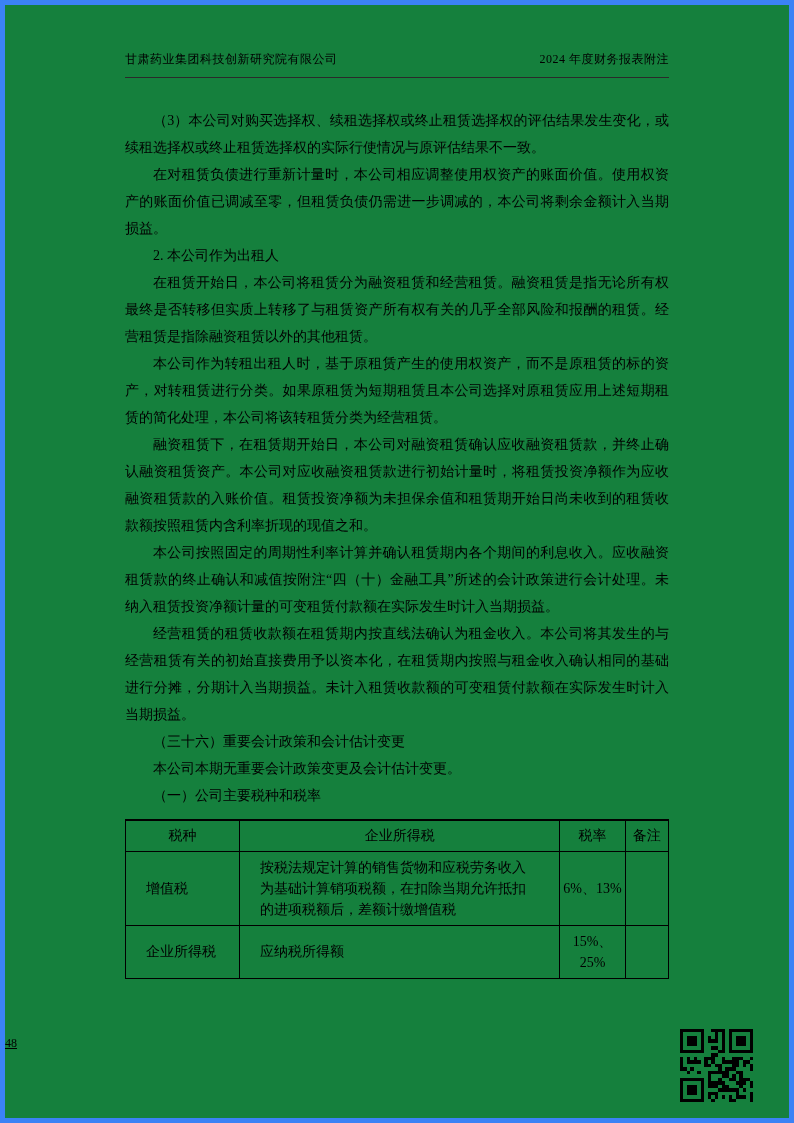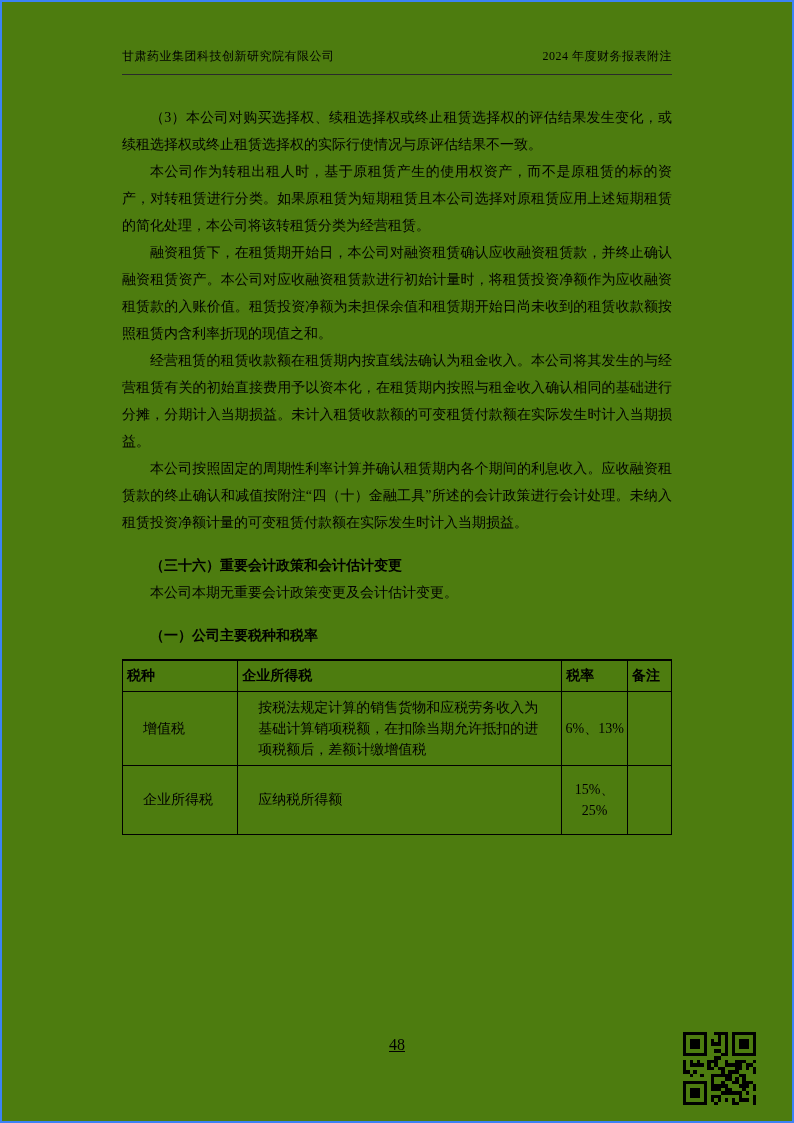--- a/index.html
+++ b/index.html
@@ -3,22 +3,22 @@
 <meta charset="utf-8">
 <style>
   * { margin: 0; padding: 0; box-sizing: border-box; }
   html, body { background: #e9e9e9; }
   body { font-family: "Liberation Serif", "DejaVu Serif", serif; color: #000; }
   .page {
     position: relative;
     width: 794px;
     height: 1123px;
     margin: 0 auto;
-    background: #4d7c0f;
-    border: 2px solid #3b82f6;
+    background: #15803d;
+    border: 5px solid #3b82f6;
     overflow: hidden;
   }
   .header {
     position: absolute;
     top: 46px;
     left: 120px;
     right: 120px;
     display: flex;
     justify-content: space-between;
     align-items: flex-end;
@@ -30,52 +30,52 @@
   .content {
     position: absolute;
     top: 102px;
     left: 120px;
     right: 120px;
     font-size: 14px;
     line-height: 27px;
     text-align: justify;
   }
   .content p { text-indent: 2em; }
-  .content p.bold { font-weight: bold; margin-top: 16px; }
+  .content p.bold { font-weight: normal; }
   table.tax-table {
     width: 100%;
     border-collapse: collapse;
     margin-top: 10px;
     border-top: 2px solid #000;
   }
   .tax-table th, .tax-table td {
     border: 1px solid #000;
     font-size: 14px;
     line-height: 21px;
     vertical-align: middle;
   }
   .tax-table th {
-    font-weight: bold;
-    text-align: left;
+    font-weight: normal;
+    text-align: center;
     height: 31px;
     padding: 2px 4px;
   }
   .tax-table td { padding: 5px 20px; text-align: left; }
-  .tax-table td.center { text-align: center; padding: 13px 2px; }
+  .tax-table td.center { text-align: center; padding: 5px 2px; }
   .tax-table col.c1 { width: 21%; }
   .tax-table col.c2 { width: 59%; }
   .tax-table col.c3 { width: 12%; }
   .tax-table col.c4 { width: 8%; }
   .footer {
     position: absolute;
     bottom: 67px;
     left: 0;
     right: 0;
-    text-align: center;
-    font-size: 16px;
+    text-align: left;
+    font-size: 12px;
     text-decoration: underline;
   }
   .qr {
     position: absolute;
     right: 36px;
     bottom: 16px;
     width: 73px;
     height: 73px;
   }
   .qr svg { width: 100%; height: 100%; display: block; }
@@ -85,24 +85,27 @@
 
 <div class="page">
 
   <div class="header">
     <span>甘肃药业集团科技创新研究院有限公司</span>
     <span>2024 年度财务报表附注</span>
   </div>
 
   <div class="content">
     <p>（3）本公司对购买选择权、续租选择权或终止租赁选择权的评估结果发生变化，或续租选择权或终止租赁选择权的实际行使情况与原评估结果不一致。</p>
+    <p>在对租赁负债进行重新计量时，本公司相应调整使用权资产的账面价值。使用权资产的账面价值已调减至零，但租赁负债仍需进一步调减的，本公司将剩余金额计入当期损益。</p>
+    <p>2. 本公司作为出租人</p>
+    <p>在租赁开始日，本公司将租赁分为融资租赁和经营租赁。融资租赁是指无论所有权最终是否转移但实质上转移了与租赁资产所有权有关的几乎全部风险和报酬的租赁。经营租赁是指除融资租赁以外的其他租赁。</p>
     <p>本公司作为转租出租人时，基于原租赁产生的使用权资产，而不是原租赁的标的资产，对转租赁进行分类。如果原租赁为短期租赁且本公司选择对原租赁应用上述短期租赁的简化处理，本公司将该转租赁分类为经营租赁。</p>
     <p>融资租赁下，在租赁期开始日，本公司对融资租赁确认应收融资租赁款，并终止确认融资租赁资产。本公司对应收融资租赁款进行初始计量时，将租赁投资净额作为应收融资租赁款的入账价值。租赁投资净额为未担保余值和租赁期开始日尚未收到的租赁收款额按照租赁内含利率折现的现值之和。</p>
+    <p>本公司按照固定的周期性利率计算并确认租赁期内各个期间的利息收入。应收融资租赁款的终止确认和减值按附注“四（十）金融工具”所述的会计政策进行会计处理。未纳入租赁投资净额计量的可变租赁付款额在实际发生时计入当期损益。</p>
     <p>经营租赁的租赁收款额在租赁期内按直线法确认为租金收入。本公司将其发生的与经营租赁有关的初始直接费用予以资本化，在租赁期内按照与租金收入确认相同的基础进行分摊，分期计入当期损益。未计入租赁收款额的可变租赁付款额在实际发生时计入当期损益。</p>
-    <p>本公司按照固定的周期性利率计算并确认租赁期内各个期间的利息收入。应收融资租赁款的终止确认和减值按附注“四（十）金融工具”所述的会计政策进行会计处理。未纳入租赁投资净额计量的可变租赁付款额在实际发生时计入当期损益。</p>
     <p class="bold">（三十六）重要会计政策和会计估计变更</p>
     <p>本公司本期无重要会计政策变更及会计估计变更。</p>
     <p class="bold">（一）公司主要税种和税率</p>
 
     <table class="tax-table">
       <colgroup>
         <col class="c1">
           <col class="c2">
           <col class="c3">
           <col class="c4">

